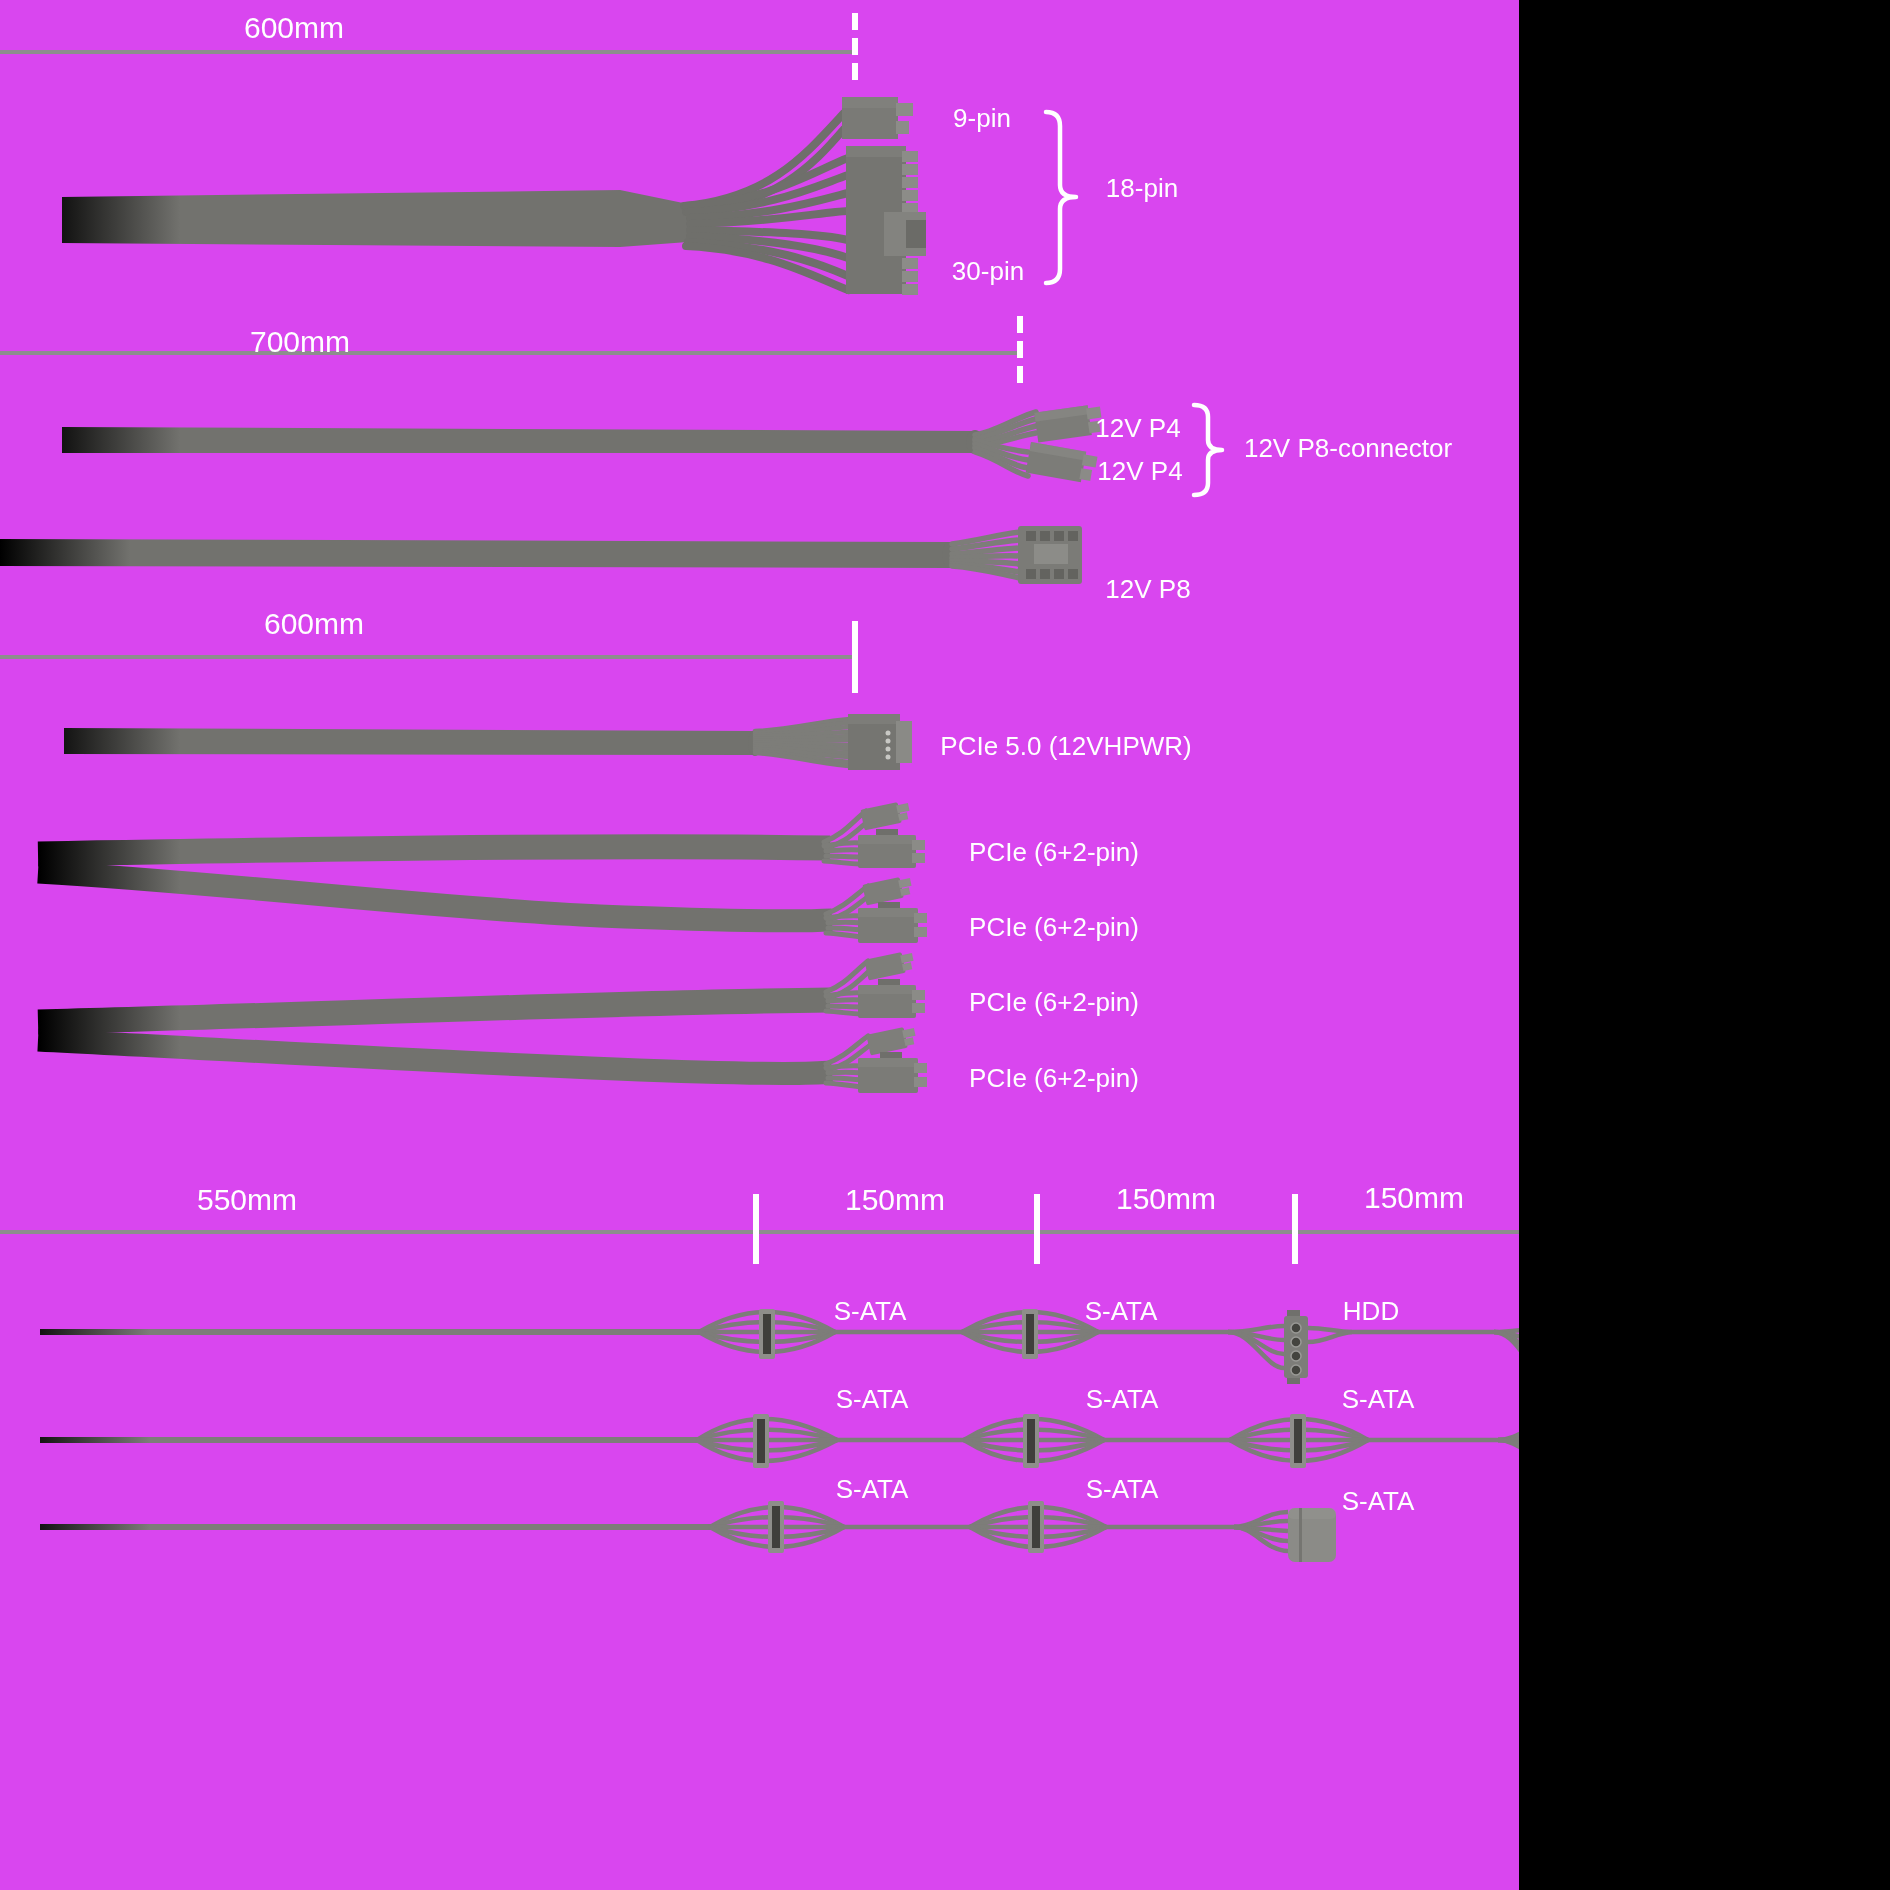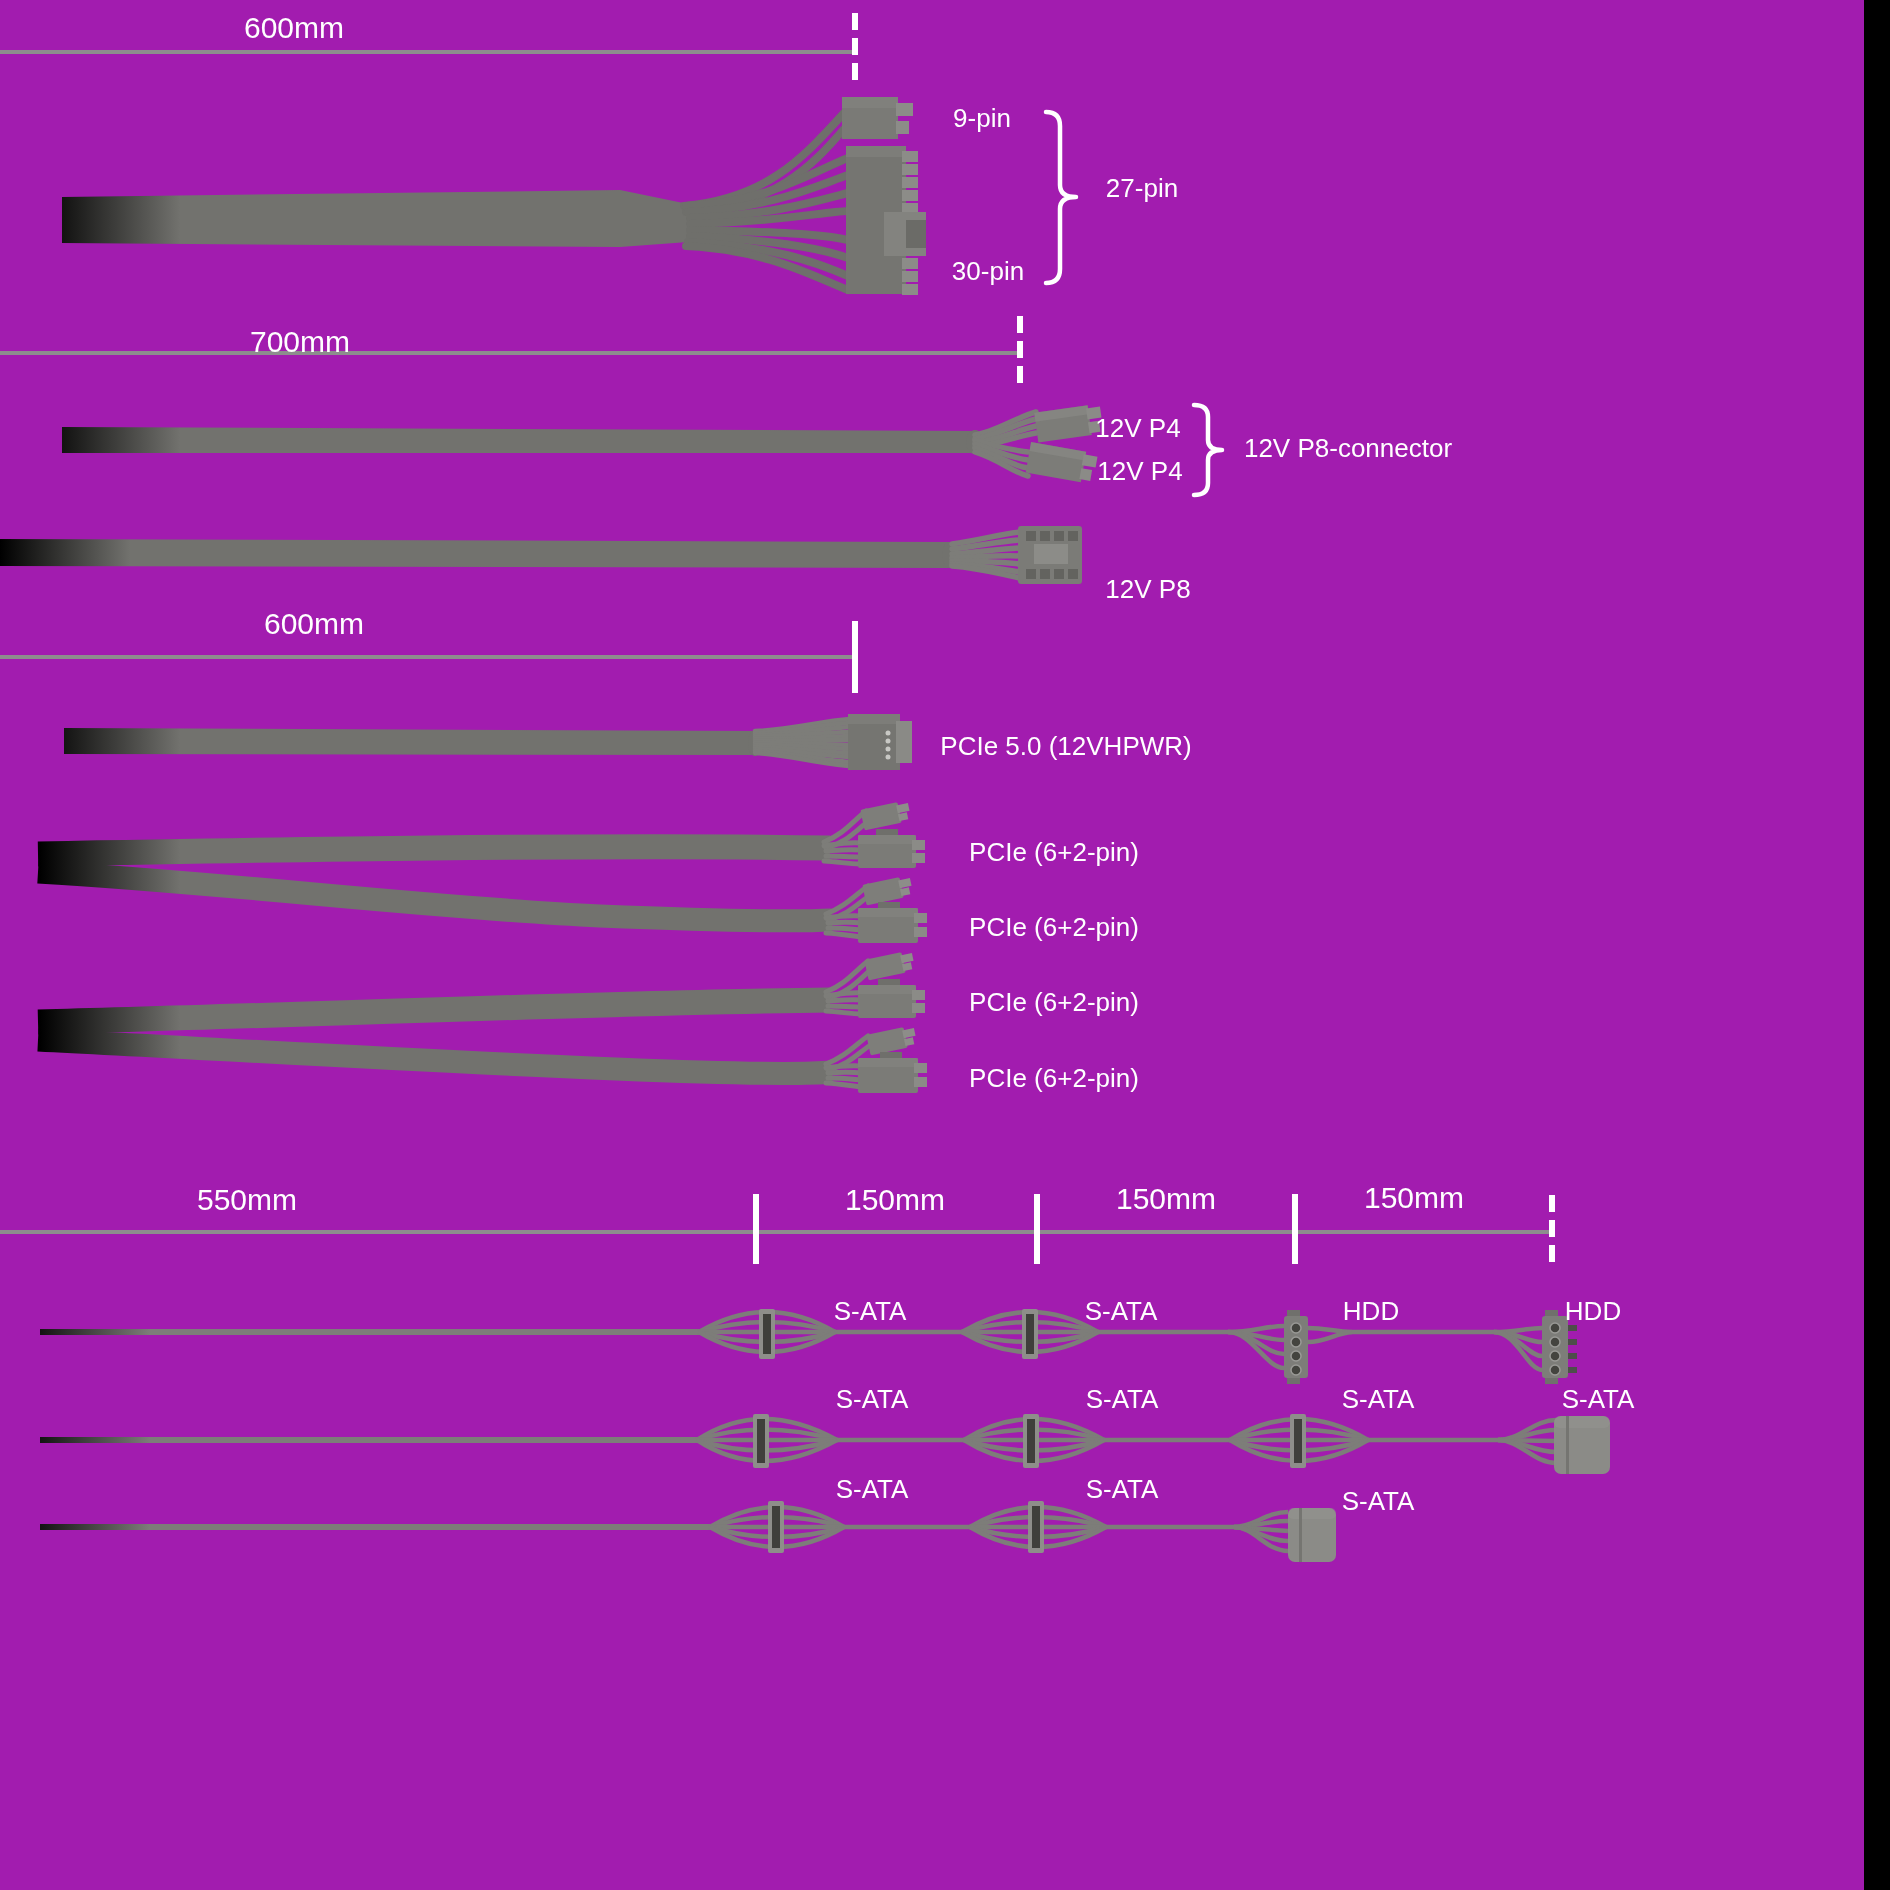--- a/index.html
+++ b/index.html
@@ -1,16 +1,16 @@
 <!DOCTYPE html>
 <html><head>
 <meta charset="utf-8">
 <style>
   html,body{margin:0;padding:0;background:#000;}
-  #stage{position:relative;width:1864px;height:1890px;background:#a21caf;overflow:hidden;
+  #stage{position:relative;width:1519px;height:1890px;background:#d946ef;overflow:hidden;
          font-family:"Liberation Sans",sans-serif;}
   #art{position:absolute;left:0;top:0;}
   .lbl{position:absolute;color:#fff;font-size:26px;line-height:1;white-space:nowrap;
        transform:translate(-50%,-50%);}
   .measure{font-size:30px;}
 </style>
 </head>
 <body>
 
 <div id="stage">
@@ -403,21 +403,21 @@
 
   <div class="lbl measure" style="left:294px;top:28px">600mm</div>
   <div class="lbl measure" style="left:300px;top:342px">700mm</div>
   <div class="lbl measure" style="left:314px;top:624px">600mm</div>
   <div class="lbl measure" style="left:247px;top:1200px">550mm</div>
   <div class="lbl measure" style="left:895px;top:1200px">150mm</div>
   <div class="lbl measure" style="left:1166px;top:1199px">150mm</div>
   <div class="lbl measure" style="left:1414px;top:1198px">150mm</div>
 
   <div class="lbl" style="left:982px;top:118px">9-pin</div>
-  <div class="lbl" style="left:1142px;top:188px">27-pin</div>
+  <div class="lbl" style="left:1142px;top:188px">18-pin</div>
   <div class="lbl" style="left:988px;top:271px">30-pin</div>
 
   <div class="lbl" style="left:1138px;top:428px">12V P4</div>
   <div class="lbl" style="left:1140px;top:471px">12V P4</div>
   <div class="lbl" style="left:1348px;top:448px">12V P8-connector</div>
   <div class="lbl" style="left:1148px;top:589px">12V P8</div>
 
   <div class="lbl" style="left:1066px;top:746px">PCIe 5.0 (12VHPWR)</div>
   <div class="lbl" style="left:1054px;top:852px">PCIe (6+2-pin)</div>
   <div class="lbl" style="left:1054px;top:927px">PCIe (6+2-pin)</div>

